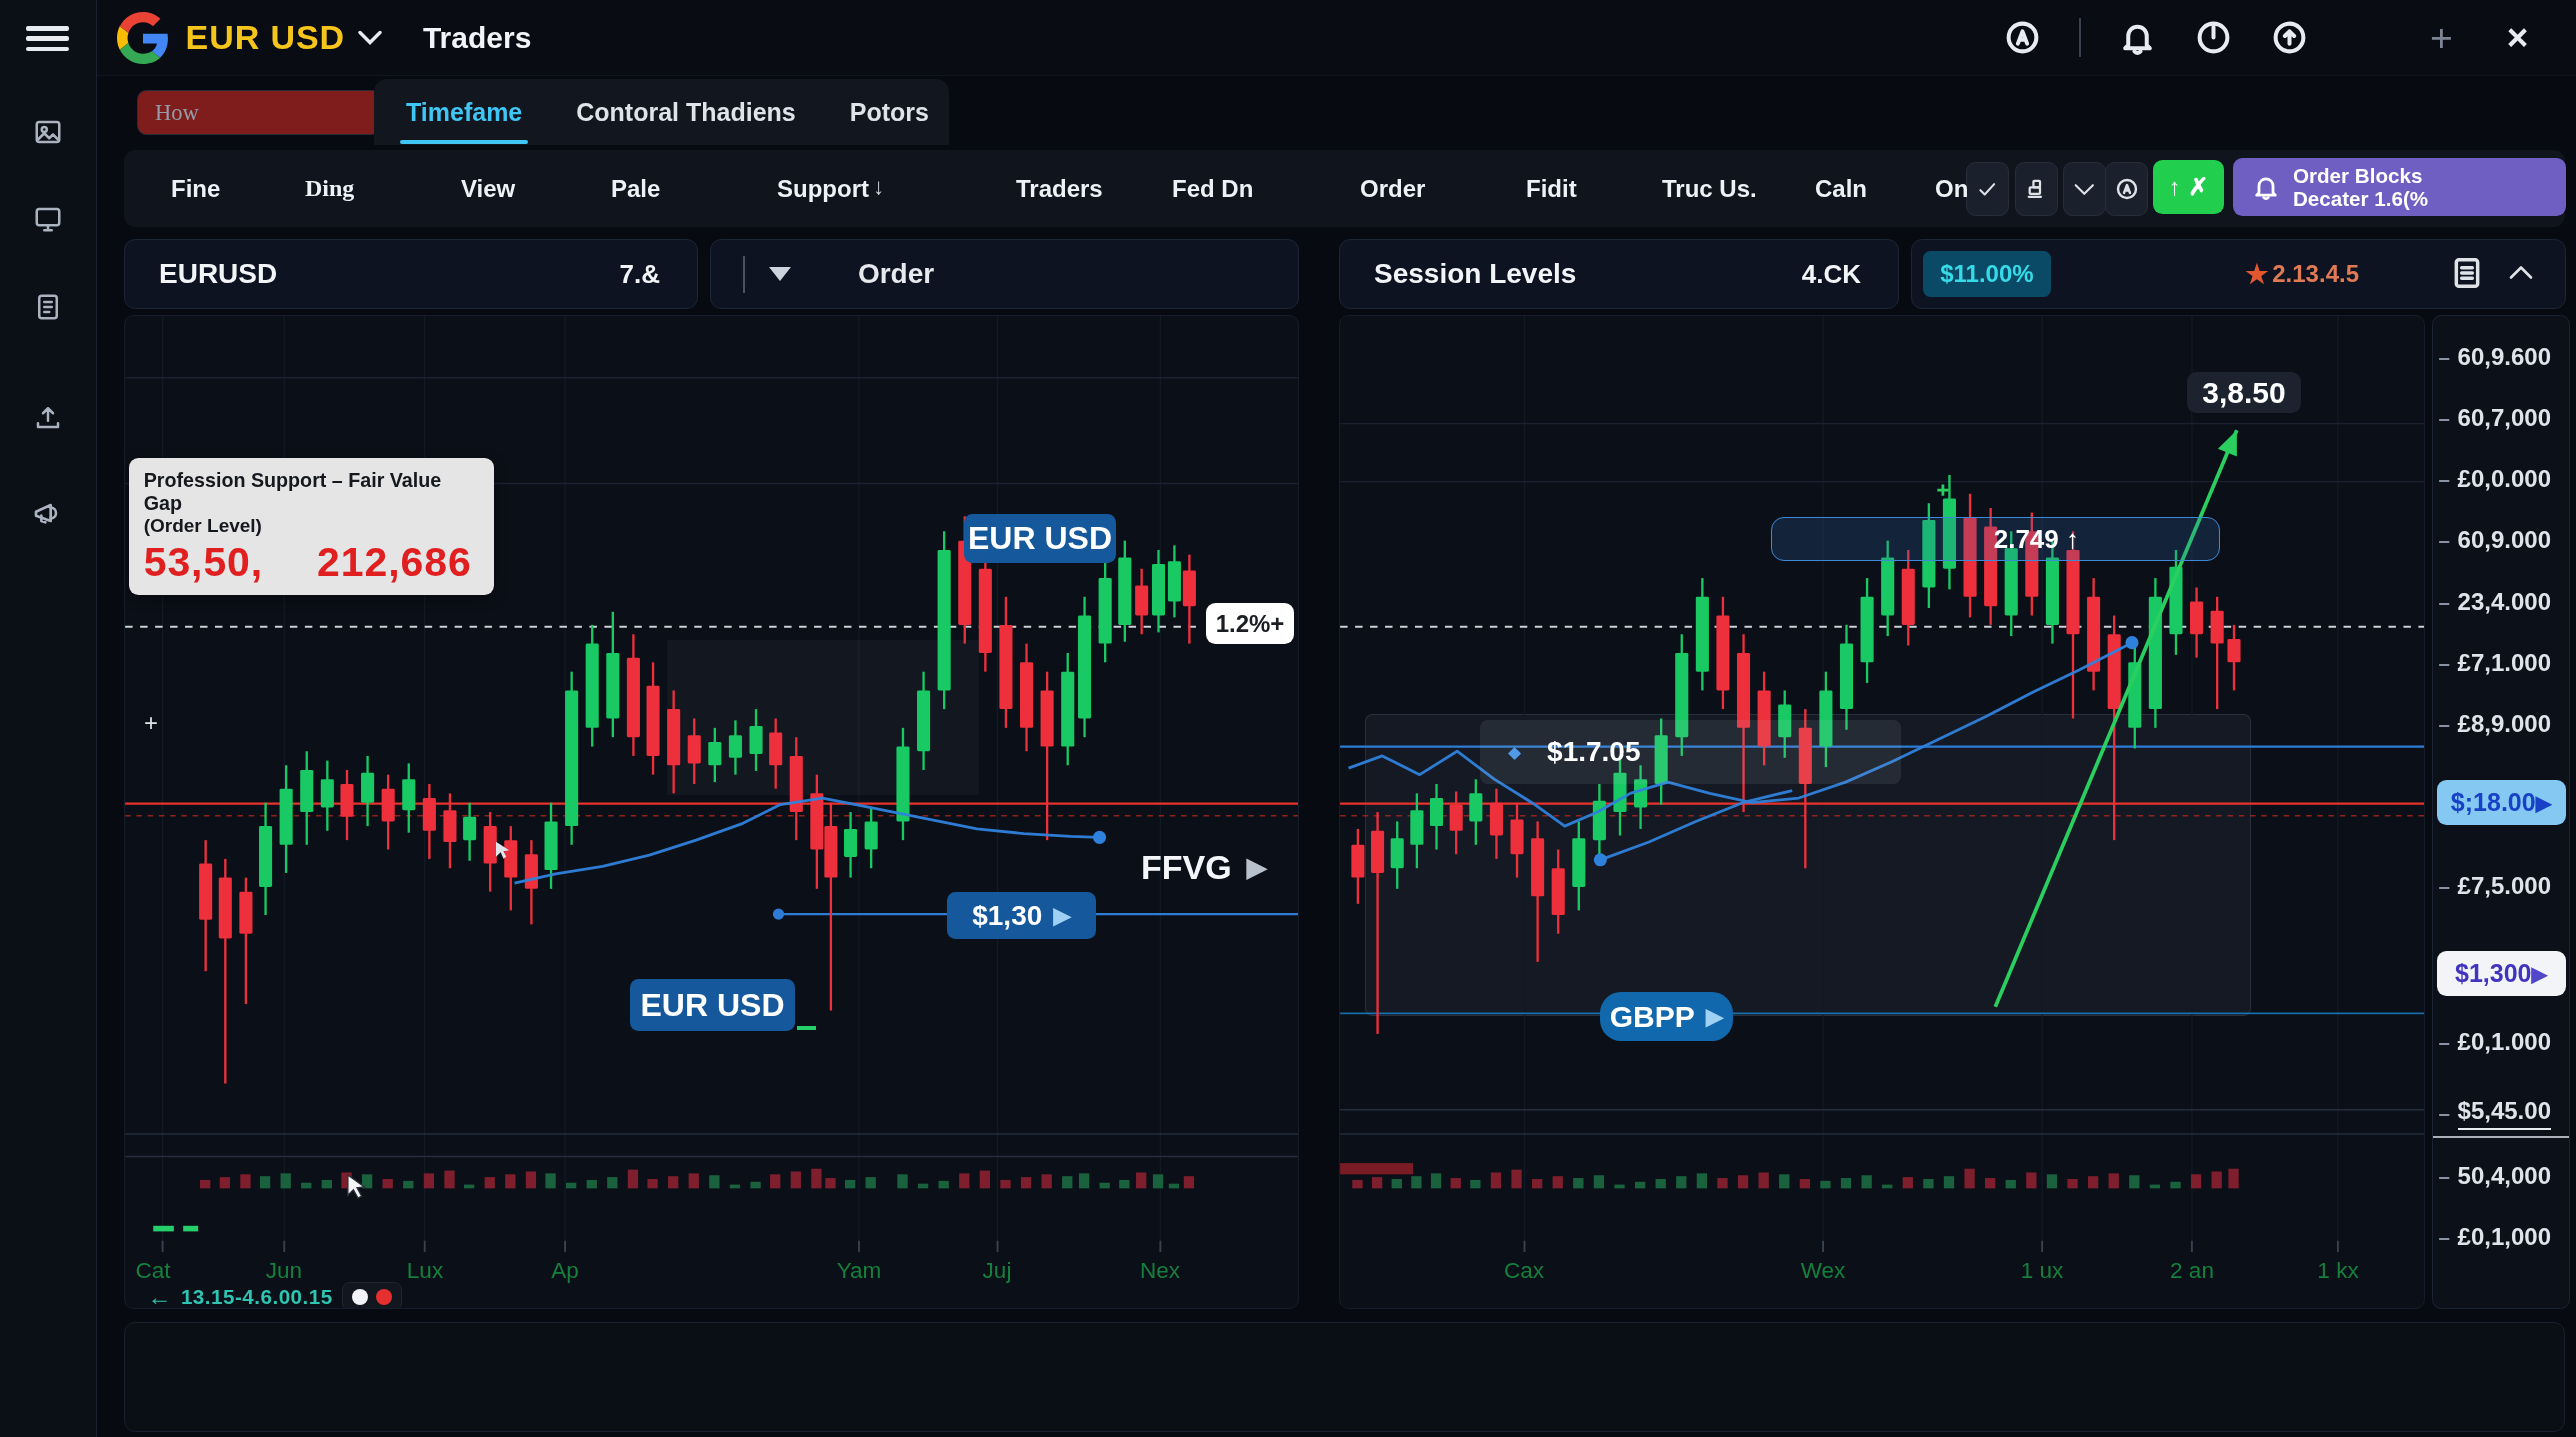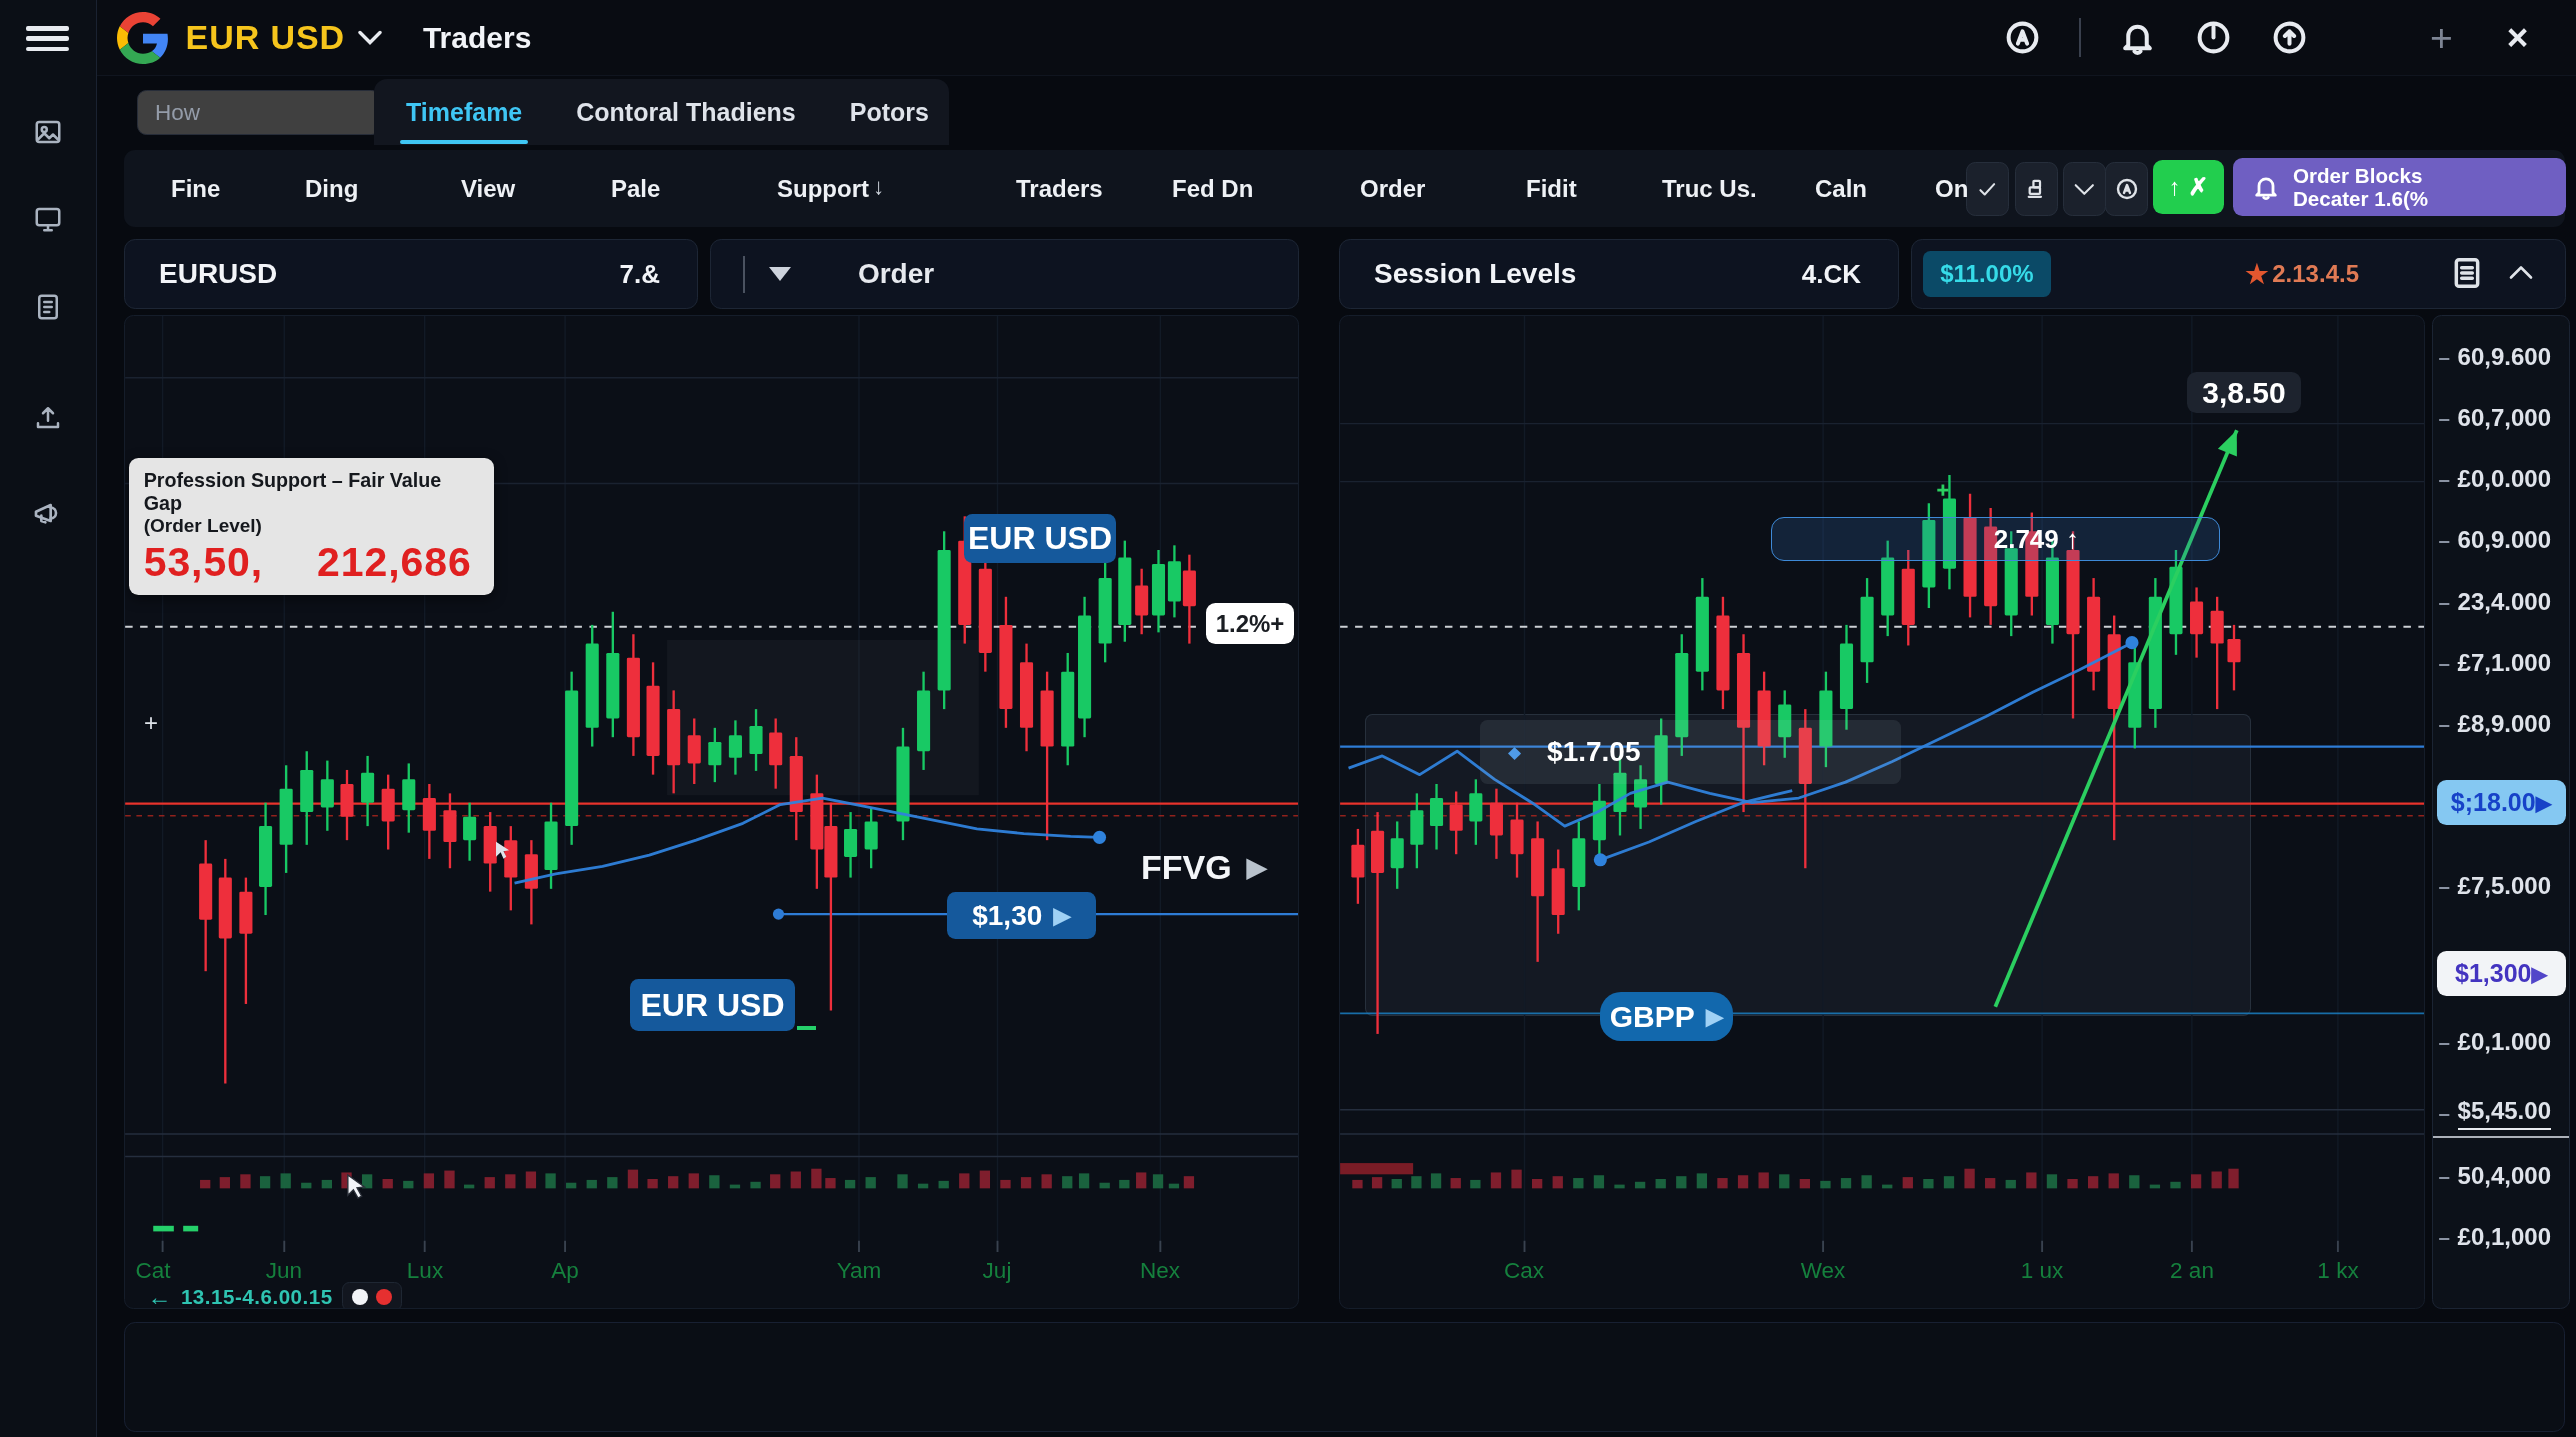--- a/index.html
+++ b/index.html
@@ -14,21 +14,21 @@
   .topbar{position:absolute;left:96px;top:0;width:2480px;height:75px;background:#090c12;display:flex;align-items:center;border-bottom:0.9px solid #10151f;}
   .glogo{margin-left:20.6px;width:52px;height:52px;}
   .pair{margin-left:17px;font-size:34px;font-weight:700;color:#f6c51c;letter-spacing:0.9px;}
   .pair-chev{margin-left:13px;}
   .tb-title{margin-left:41px;font-size:30px;font-weight:700;color:#f2f4f8;}
   .tb-right{margin-left:auto;margin-right:39px;display:flex;align-items:center;gap:37px;}
   .tb-ic{width:39px;height:39px;display:flex;align-items:center;justify-content:center;color:#e8ebf0;font-size:32px;}
   .tb-ic svg{stroke:#e8ebf0;fill:none;stroke-width:2.6;stroke-linecap:round;stroke-linejoin:round;}
   .tb-div{width:1.9px;height:39px;background:#39404d;}
   
-  .how-box{position:absolute;left:137px;top:90px;width:225px;height:43px;background:#404040;border:0.9px solid #272d39;border-radius:9.4px;display:flex;align-items:center;padding-left:17px;font-size:22.5px;color:#949ca9;}
+  .how-box{position:absolute;left:137px;top:90px;width:225px;height:43px;background:#7f1d1d;border:0.9px solid #272d39;border-radius:9.4px;display:flex;align-items:center;padding-left:17px;font-size:22.5px;color:#949ca9;font-family:Liberation Serif, serif;}
   .tabs-wrap{position:absolute;left:374px;top:79px;width:543px;height:66px;background:#12161f;border-radius:13px 13px 0 0;display:flex;align-items:center;padding-left:32px;gap:54px;}
   .tab{font-size:25px;font-weight:700;color:#dfe3ea;position:relative;cursor:pointer;padding:17px 0;}
   .tab.active{color:#3fc6f4;}
   .tab.active::after{content:"";position:absolute;left:-5.6px;right:-5.6px;bottom:0;height:3.7px;background:#3fc6f4;border-radius:1.9px;}
   
   .toolbar{position:absolute;left:124px;top:150px;width:2441px;height:77px;background:#0f141d;border-radius:11.2px;}
   .tl-item{position:absolute;top:0;height:77px;display:flex;align-items:center;font-size:24px;font-weight:700;color:#eef1f5;cursor:pointer;white-space:nowrap;}
   .tl-arrow{position:absolute;left:749px;top:24px;color:#cdd3db;font-size:22.5px;}
   .sqbtn{position:absolute;top:12px;width:41px;height:52px;background:#1b212c;border:0.9px solid #262e3b;border-radius:9.4px;display:flex;align-items:center;justify-content:center;cursor:pointer;}
   .sqbtn svg{stroke:#dfe3e8;fill:none;stroke-width:2.4;stroke-linecap:round;stroke-linejoin:round;}
@@ -217,21 +217,21 @@
       <span>✗</span>
     </div>
     <div class="purplebtn">
       <svg width="28" height="28" viewBox="0 0 24 24">
           <path d="M6 17v-6a6 6 0 0112 0v6l2 2H4l2-2z"></path>
           <path d="M10 21a2.5 2.5 0 004 0"></path>
         </svg>
       <span class="txt"><span>Order Blocks</span><br><span>Decater 1.6(%</span></span>
     </div>
   <span class="tl-item" style="left: 47px;">Fine</span>
-      <span class="tl-item" style="left: 181px;">Ding</span>
+      <span class="tl-item" style="left: 181px; font-family: Liberation Serif, serif;">Ding</span>
       <span class="tl-item" style="left: 337px;">View</span>
       <span class="tl-item" style="left: 487px;">Pale</span>
       <span class="tl-item" style="left: 653px;">Support</span>
       <span class="tl-item" style="left: 892px;">Traders</span>
       <span class="tl-item" style="left: 1048px;">Fed Dn</span>
       <span class="tl-item" style="left: 1236px;">Order</span>
       <span class="tl-item" style="left: 1402px;">Fidit</span>
       <span class="tl-item" style="left: 1538px;">Truc Us.</span>
       <span class="tl-item" style="left: 1691px;">Caln</span>
       <span class="tl-item" style="left: 1811px;">On</span>

